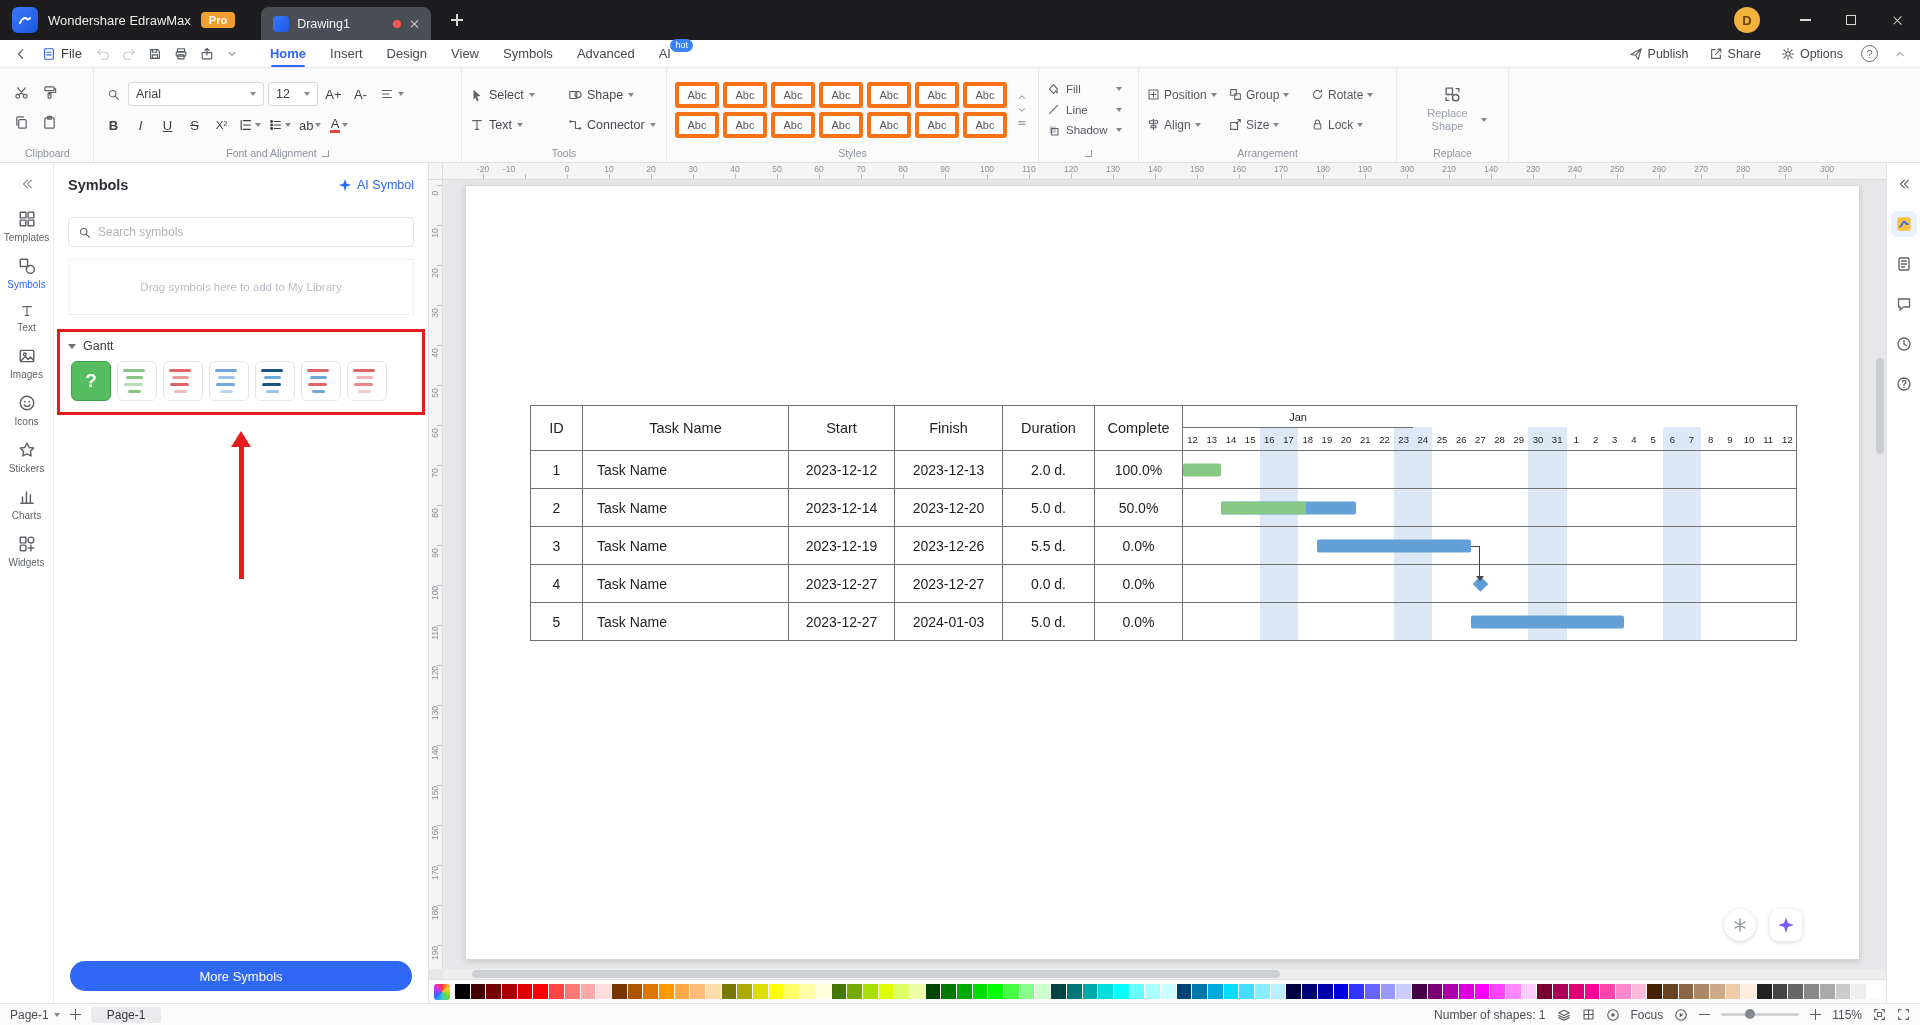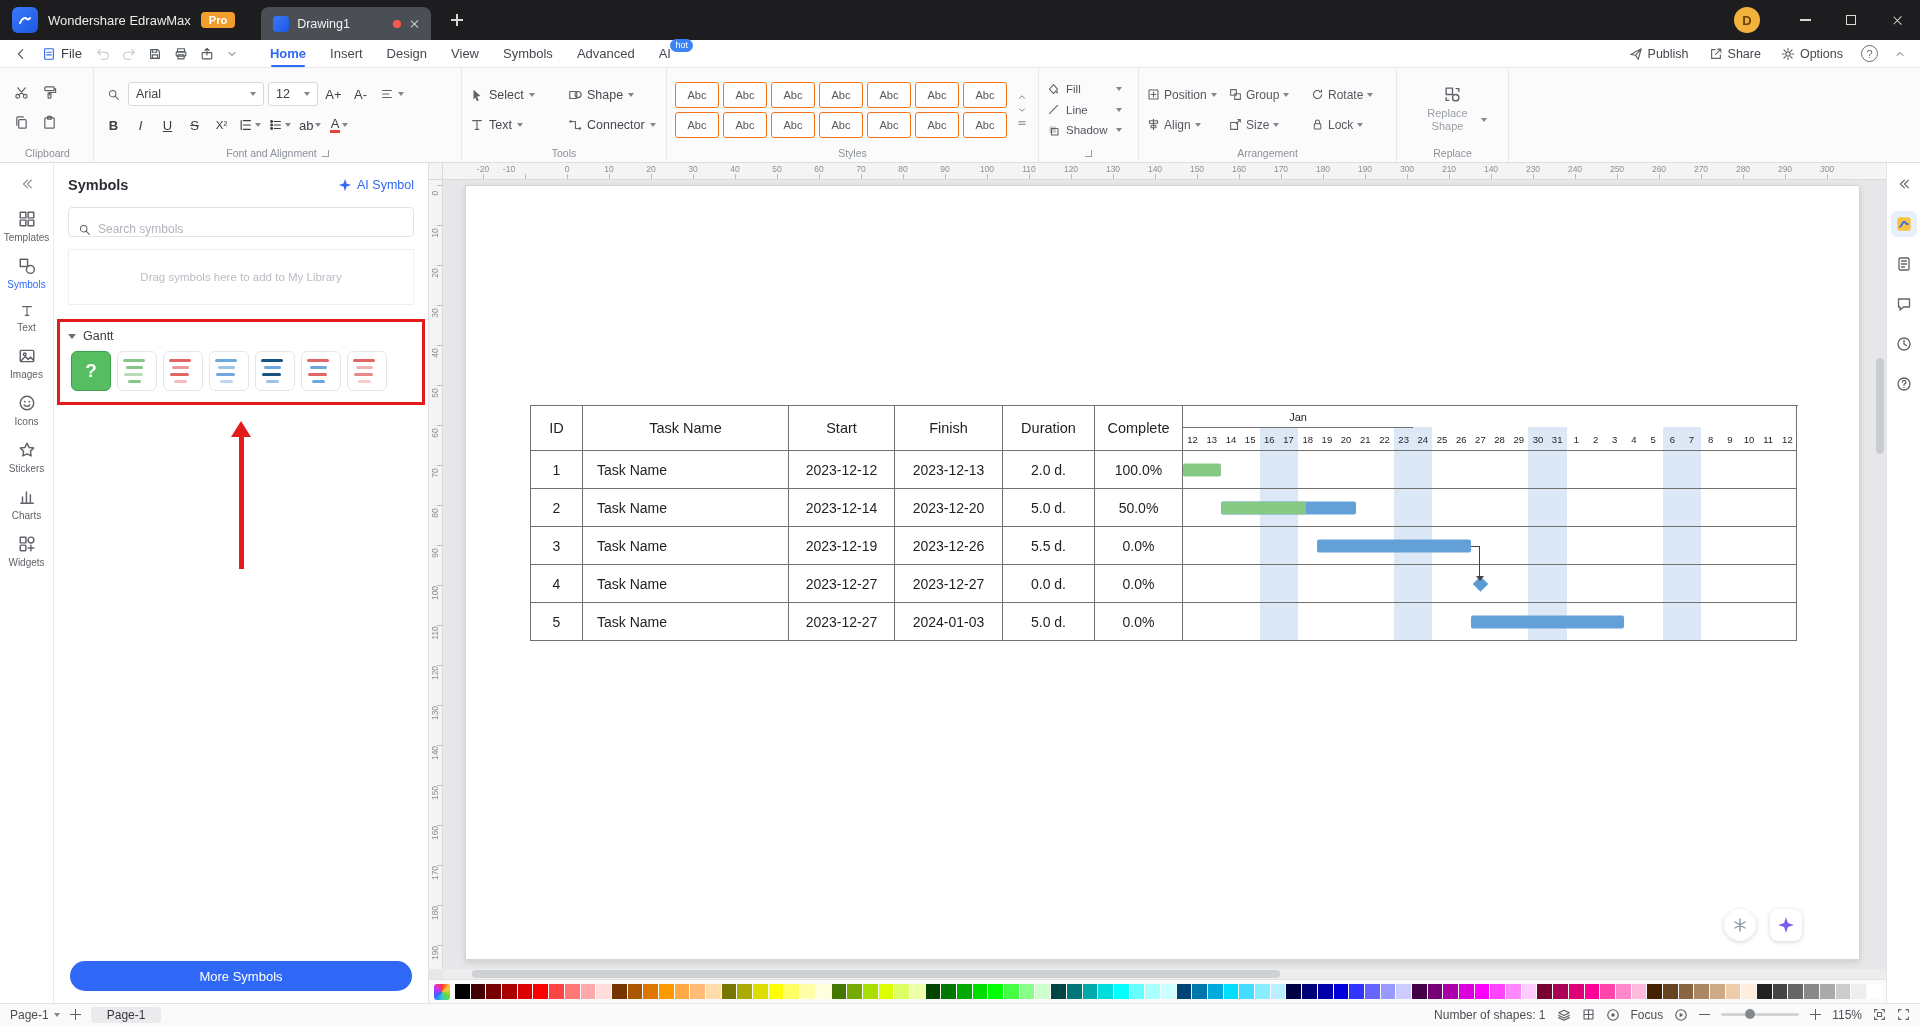--- a/index.html
+++ b/index.html
@@ -59,21 +59,21 @@
 .w140{width:136px}.w52{width:50px}
 .fmt{min-width:23px;height:24px;display:flex;align-items:center;justify-content:center;font-size:13px;color:#3c4043;gap:2px;padding:0 2px}
 .fmt.bold{font-weight:bold}.fmt.italic{font-style:italic}.fmt.underline span{text-decoration:underline}.fmt.strike span{text-decoration:line-through}
 .fmt.superscript{font-size:11.5px}
 .fmt.font-color .a-color{border-bottom:3px solid #e5443b;line-height:1.05;padding:0 1px}
 .rbtn{height:24px;display:flex;align-items:center;gap:4px;padding:0 4px;color:#5f6368}
 .tool-grid{display:grid;grid-template-columns:1fr 1fr;grid-auto-rows:30px;column-gap:8px;align-content:center;height:100%}
 .tool-btn{display:flex;align-items:center;gap:5px;font-size:12.5px;color:#45484f}
 .styles-body{display:flex;align-items:center;gap:6px;height:100%}
 .style-presets{width:336px;display:flex;flex-wrap:wrap;gap:4px}
-.abc{width:44px;height:26px;border:1px solid #f97316;border-radius:3px;background:#fff;display:flex;align-items:center;justify-content:center;font-size:11px;color:#555}
+.abc{width:44px;height:26px;border:4px solid #f97316;border-radius:3px;background:#fff;display:flex;align-items:center;justify-content:center;font-size:11px;color:#555}
 .style-scroll{display:flex;flex-direction:column;gap:3px;align-items:center;justify-content:center}
 .fx-col{display:flex;flex-direction:column;justify-content:space-evenly;height:100%}
 .fx-row{display:flex;align-items:center;gap:6px;font-size:11.5px;color:#51555c}
 .fx-row .lbl{min-width:44px}
 .arr-grid{display:grid;grid-template-columns:repeat(3,78px);grid-auto-rows:30px;column-gap:4px;align-content:center;height:100%}
 .arr-btn{display:flex;align-items:center;gap:4px;font-size:12px;color:#55595f}
 .rep{display:flex;flex-direction:column;align-items:center;justify-content:center;gap:4px;height:100%;color:#9aa0a8}
 .rep-txt{font-size:11px;text-align:center;line-height:1.2;width:58px}
 .rep-row{display:flex;align-items:center;gap:4px}
 
@@ -81,21 +81,21 @@
 .left-rail{width:54px;background:#fff;border-right:1px solid #ececee;display:flex;flex-direction:column;align-items:center;padding-top:8px;flex:none}
 .lr-top{padding:6px;color:#8a8f96;margin-bottom:6px}
 .lr-item{display:flex;flex-direction:column;align-items:center;gap:4px;padding:7px 0;width:100%;color:#5f6368}
 .lr-item .lr-label{font-size:10px}
 .lr-item.active{color:#2f68f6}
 
 .symbols-panel{width:375px;background:#fff;border-right:1px solid #e2e2e4;position:relative;flex:none;overflow:hidden}
 .sp-head{display:flex;align-items:center;justify-content:space-between;padding:14px 14px 8px}
 .sp-title{font-size:14.5px;font-weight:bold;color:#2b2e33}
 .sp-ai{display:flex;align-items:center;gap:5px;color:#2f68f6;font-size:12.5px}
-.sp-search{margin:6px 14px 12px;height:30px;border:1px solid #e3e3e6;border-radius:4px;display:flex;align-items:flex-end;gap:7px;padding:0 9px;background:#fff}
+.sp-search{margin:16px 14px 12px;height:30px;border:1px solid #e3e3e6;border-radius:4px;display:flex;align-items:center;gap:7px;padding:0 9px;background:#fff}
 .sp-search input{flex:1;border:none;outline:none;font-size:12px;color:#333;font-family:inherit;background:transparent}
 .sp-search input::placeholder{color:#b0b4ba}
 .sp-row{display:flex;align-items:center;justify-content:space-between;padding:4px 14px;color:#5a5e66;font-size:12px}
 .sp-row .half{display:flex;align-items:center;gap:6px}
 .sp-lib{display:flex;align-items:center;gap:7px;padding:14px 14px 6px;font-size:12.5px;color:#3c4043}
 .sp-drop{margin:6px 14px 14px;height:56px;border:1px solid #efeff1;border-radius:0;display:flex;align-items:center;justify-content:center;color:#b9bdc4;font-size:11.5px;text-align:center}
 .sp-gantt-wrap{position:relative;padding:10px 0 16px}
 .sp-sec{display:flex;align-items:center;gap:7px;padding:0 14px 8px;font-size:12.5px;color:#3c4043}
 .thumb-row{display:flex;gap:6px;padding:0 0 0 17px}
 .thumb{width:40px;height:40px;border:1px solid #e6e6e8;border-radius:6px;background:#fff;display:flex;flex-direction:column;justify-content:center;gap:4px;padding:7px 5px}

